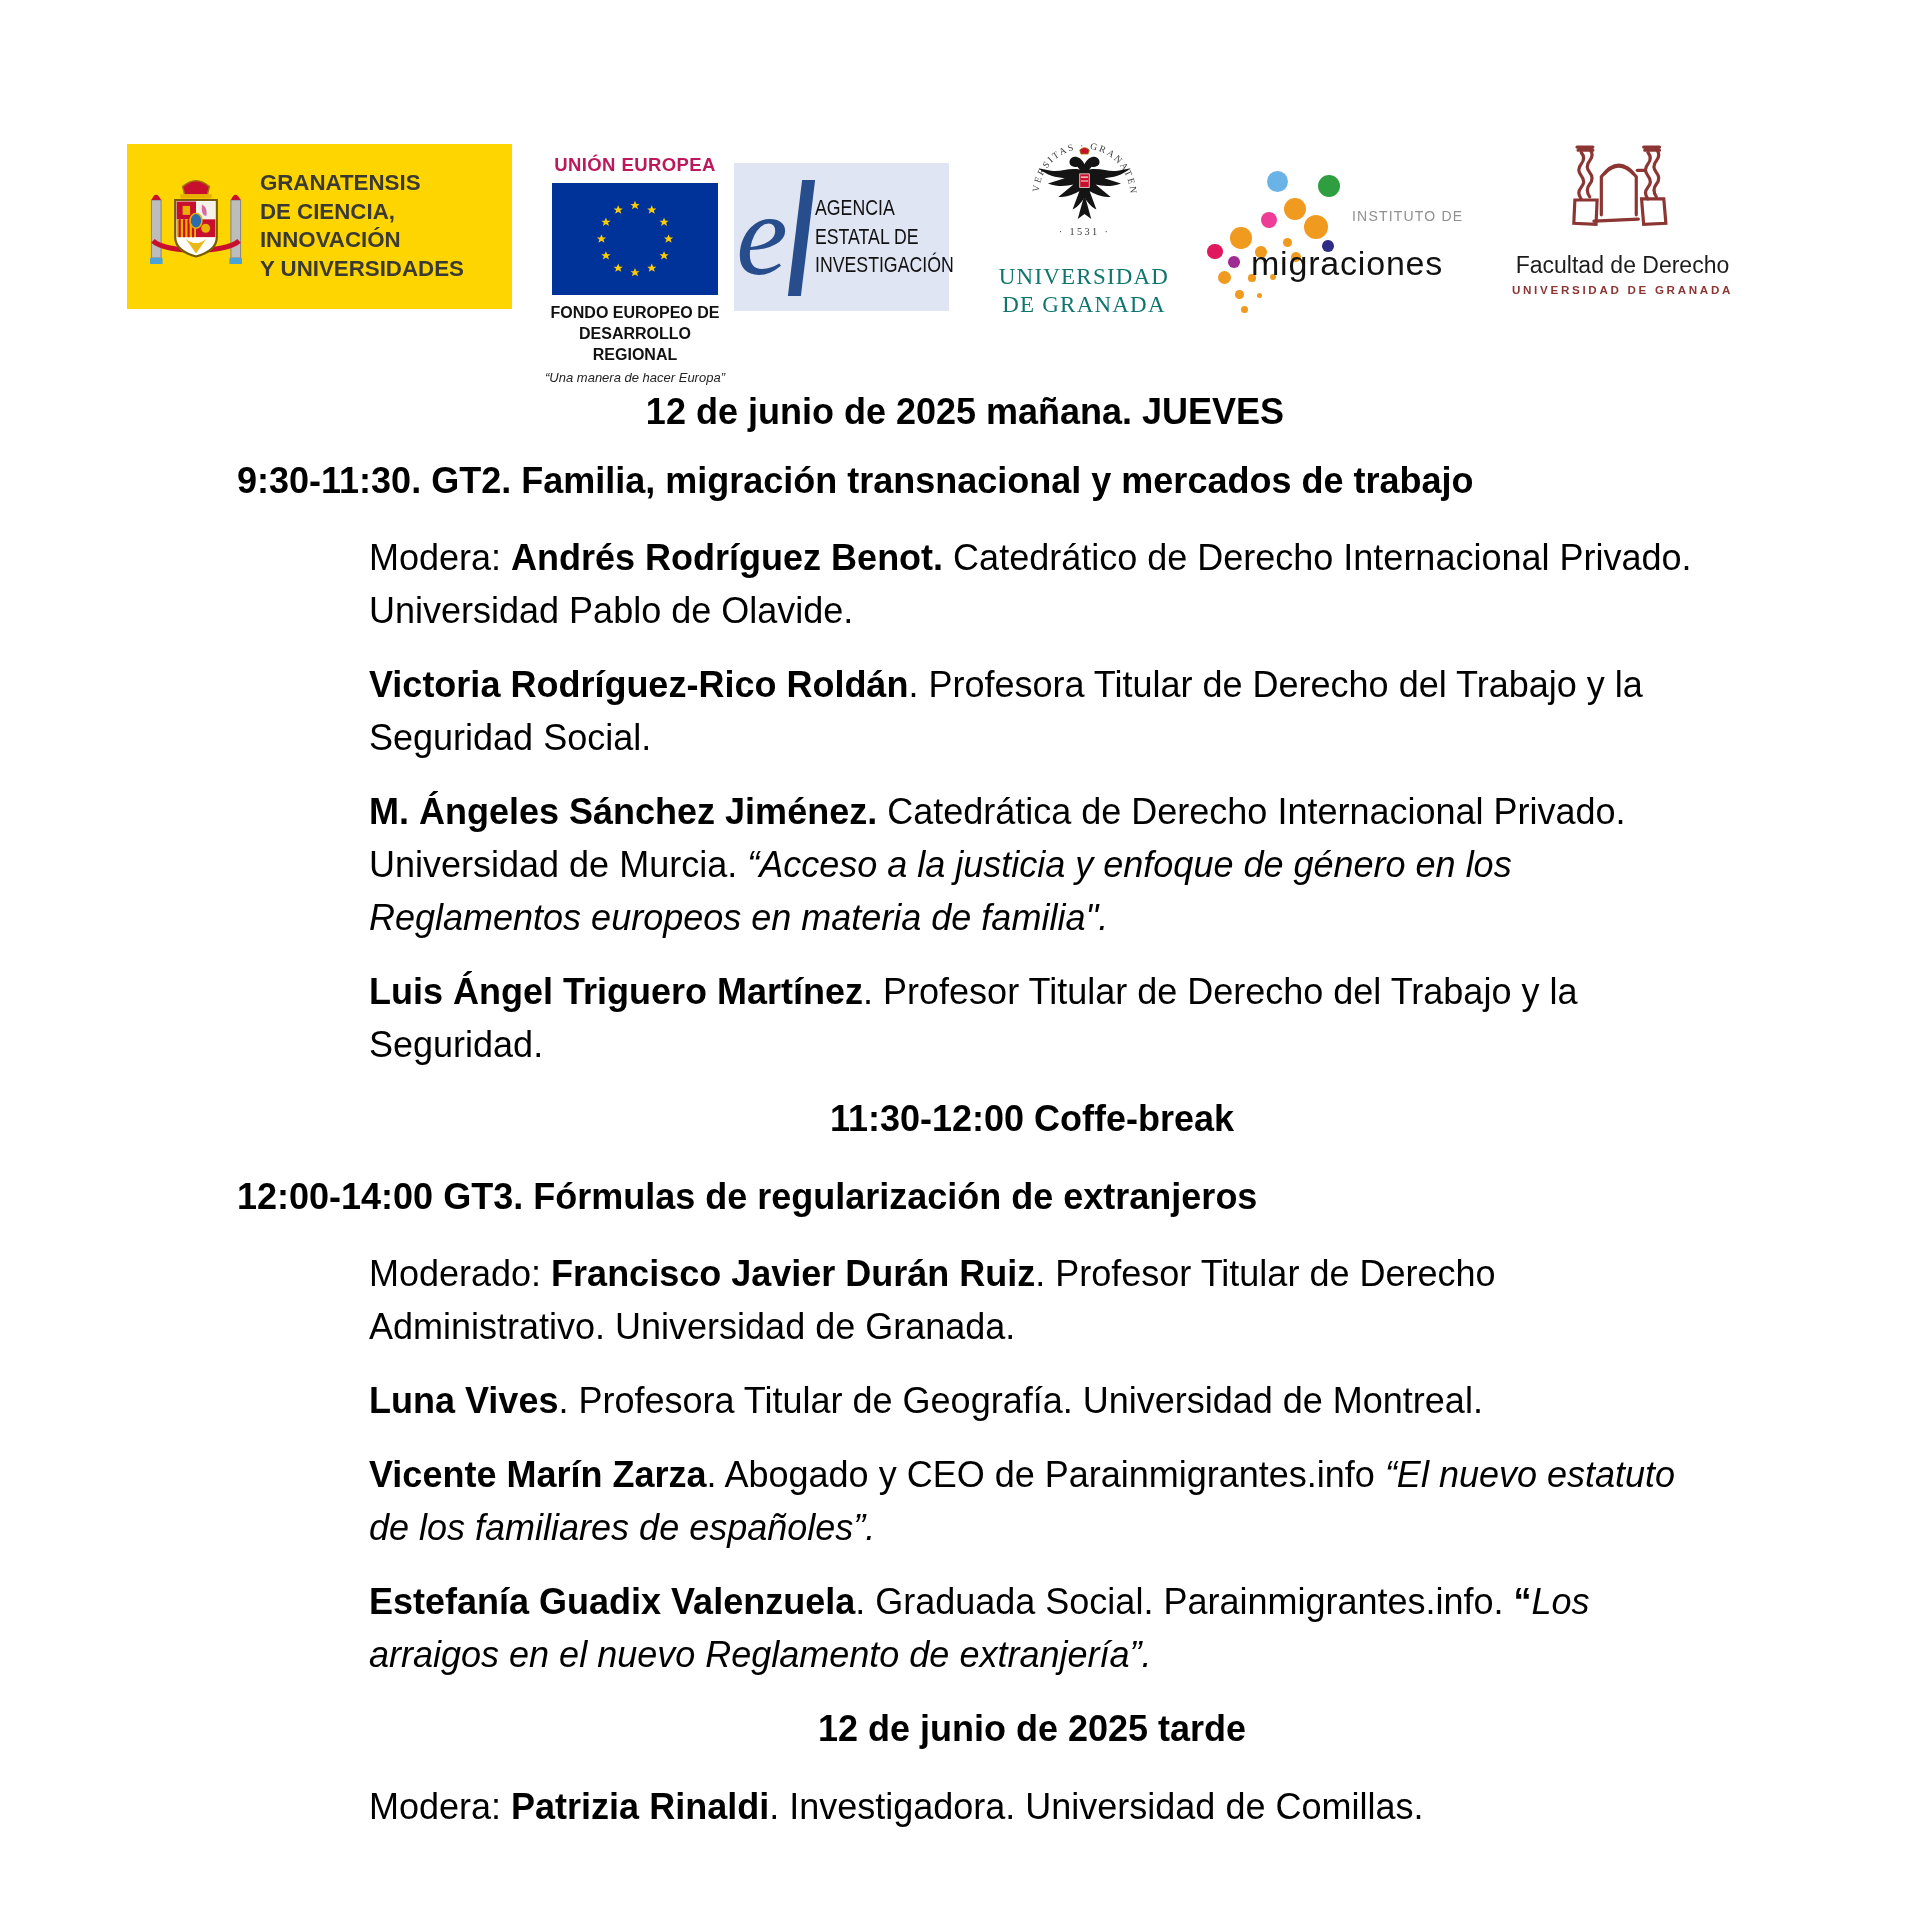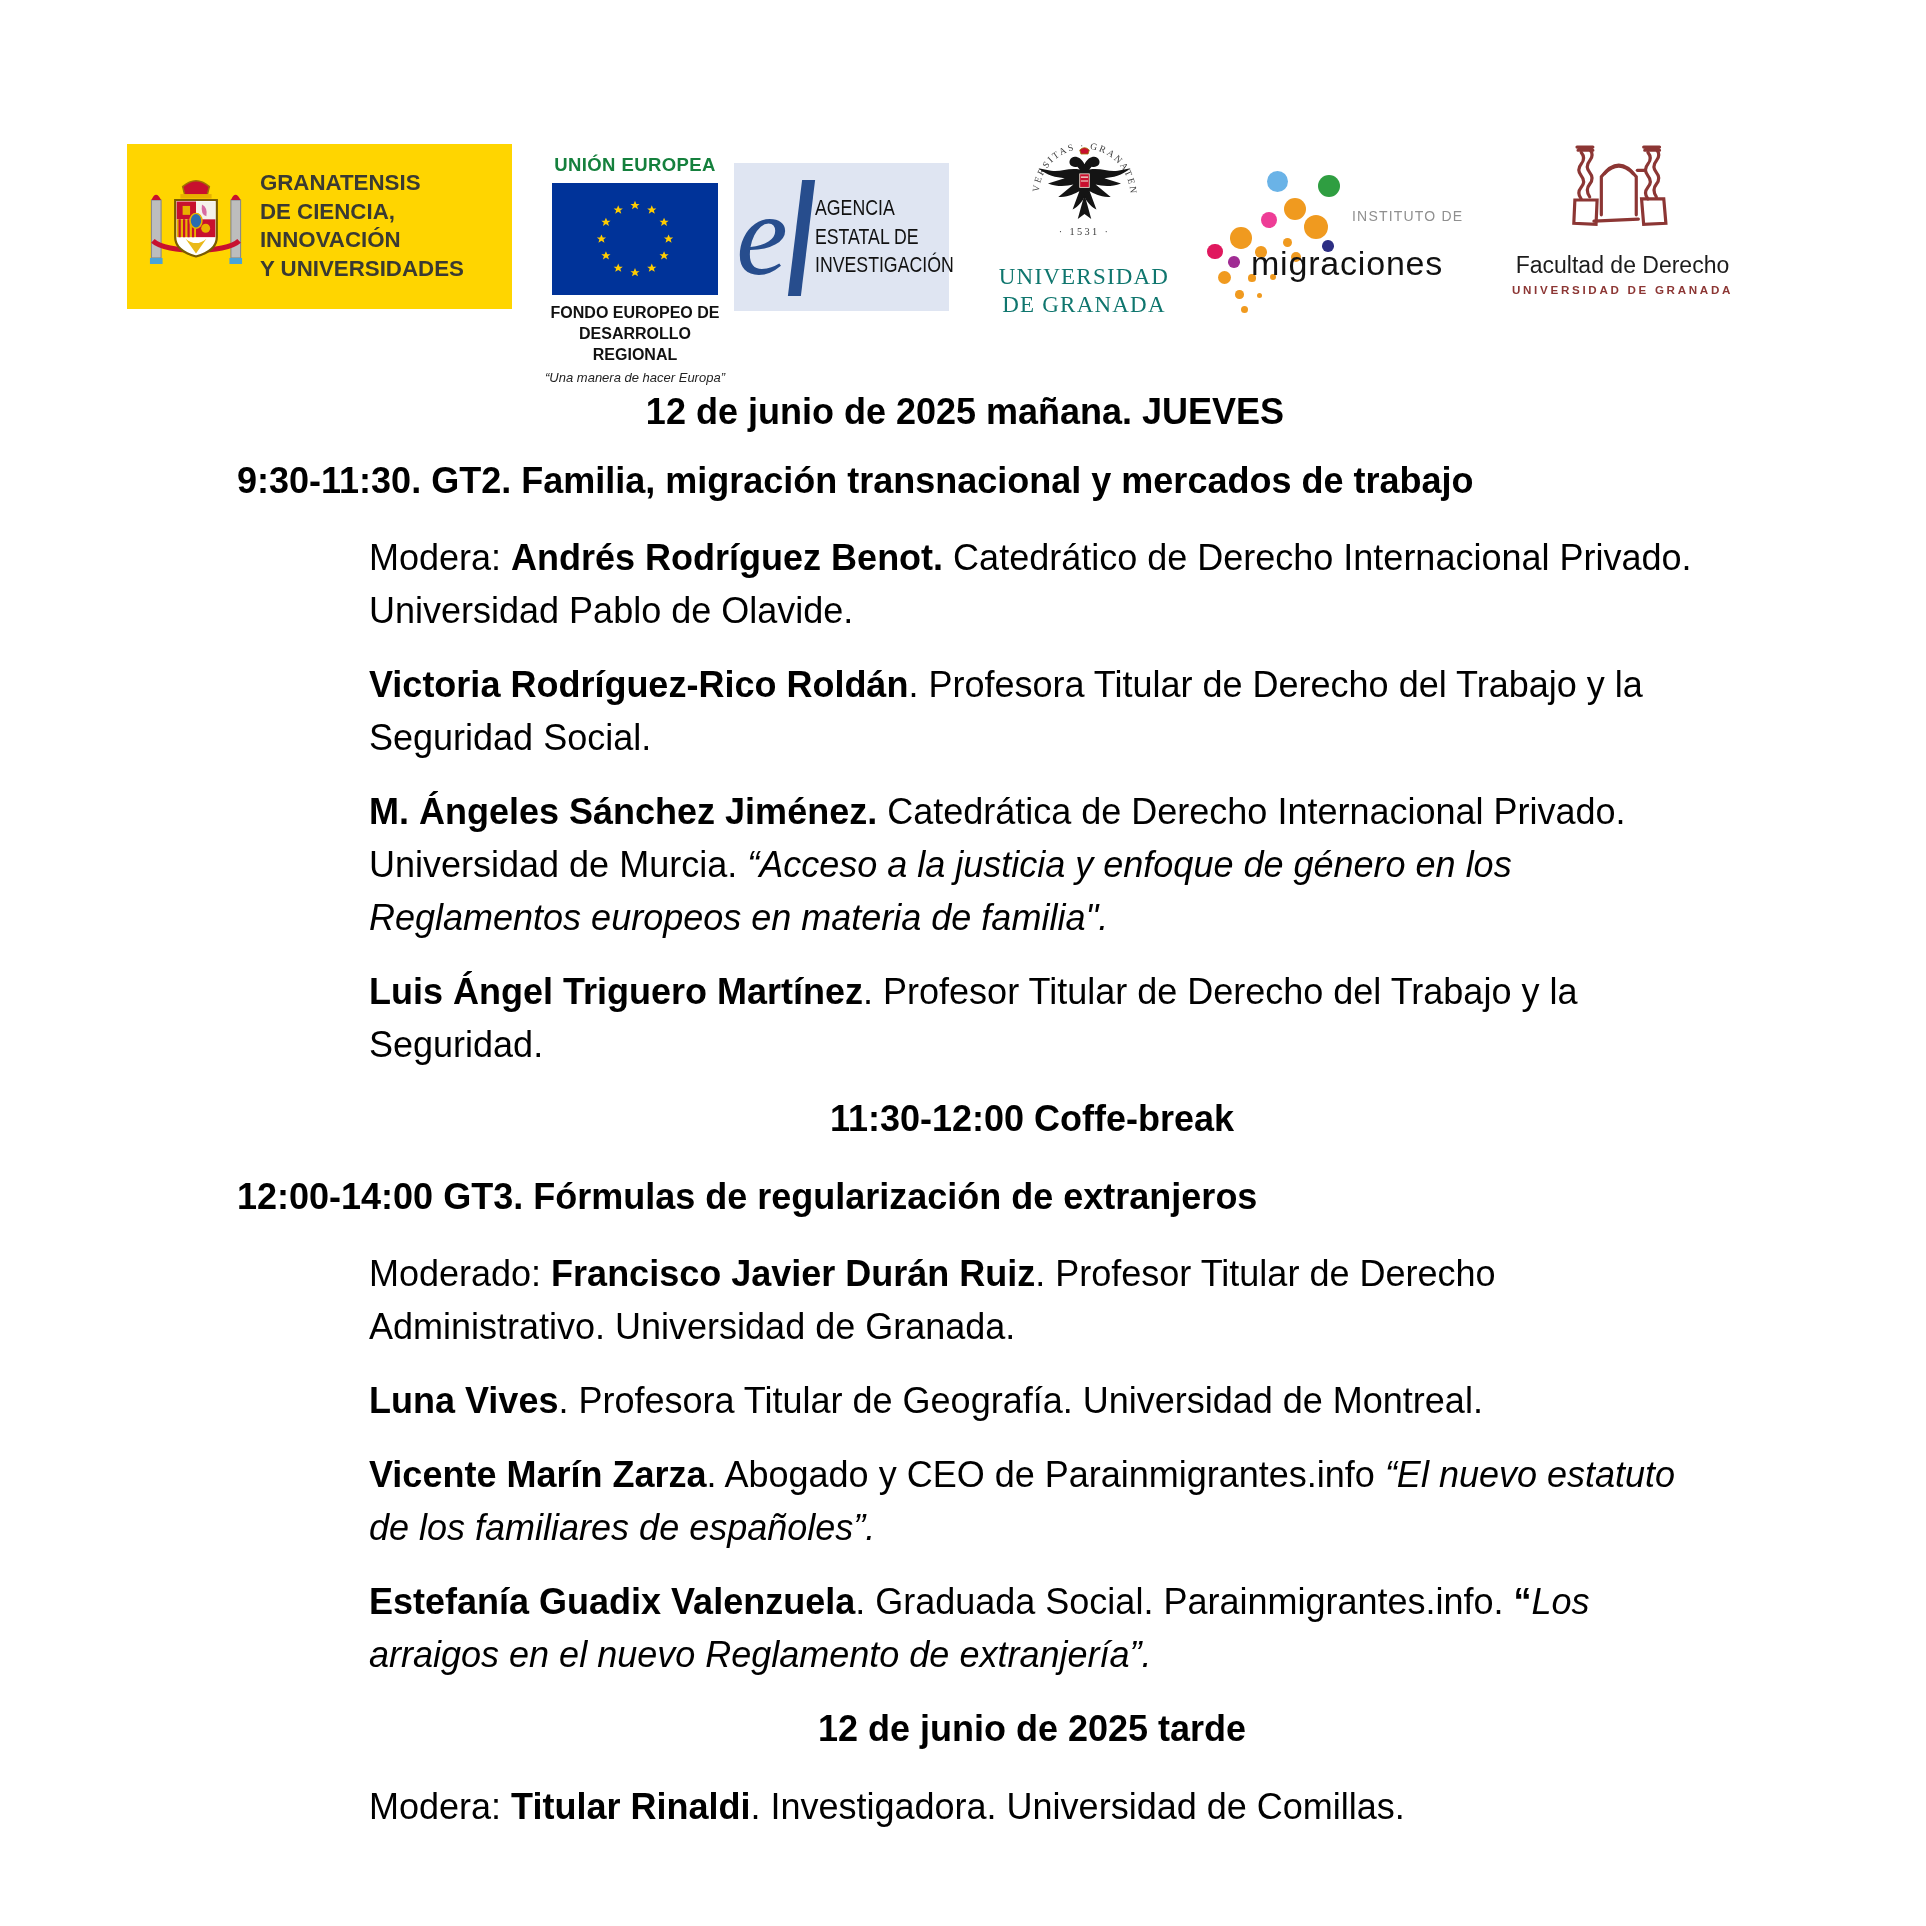--- a/index.html
+++ b/index.html
@@ -18,21 +18,21 @@
   .logo { position:absolute; }
 
   
   .logo-min { left:127px; top:12.7px; width:385px; height:165px;
     background:#ffd500; display:flex; align-items:center; gap:11.6px; padding:0; box-sizing:border-box; }
   .logo-min svg { margin-left:17.3px; flex:0 0 auto; }
   .min-text { font-size:22.3px; line-height:28.5px; font-weight:700; color:#3a3a32; letter-spacing:0; }
 
   
   .logo-ue { left:535px; top:23px; width:200px; text-align:center; }
-  .ue-title { font-size:18.5px; font-weight:700; color:#15803d; margin-bottom:7px; letter-spacing:0.4px; }
+  .ue-title { font-size:18.5px; font-weight:700; color:#be185d; margin-bottom:7px; letter-spacing:0.4px; }
   .ue-flag { width:166px; height:112px; background:#003399; margin:0 auto; display:block; }
   .ue-fund { font-size:16px; font-weight:700; color:#111; line-height:21px; margin-top:7px; }
   .ue-tagline { font-size:13px; font-style:italic; color:#222; margin-top:5.4px; }
 
   
   .logo-aei { left:734px; top:32px; width:215px; height:148px; background:#dfe5f2;
     display:flex; align-items:center; }
   .aei-glyph { position:relative; width:81px; height:127px; flex:0 0 auto; }
   .aei-e { position:absolute; left:2.3px; top:3.1px; font-family:"Liberation Serif", serif;
     font-style:italic; font-size:116px; line-height:116px; color:#274d8d; }
@@ -240,18 +240,18 @@
     <div class="center">11:30-12:00 Coffe-break</div>
 
     <div class="heading">12:00-14:00 GT3. Fórmulas de regularización de extranjeros</div>
     <div class="para"><span>Moderado: </span><span class="b">Francisco Javier Durán Ruiz</span><span>. Profesor Titular de Derecho Administrativo. Universidad de Granada.</span></div>
     <div class="para"><span class="b">Luna Vives</span><span>. Profesora Titular de Geografía. Universidad de Montreal.</span></div>
     <div class="para"><span class="b">Vicente Marín Zarza</span><span>. Abogado y CEO de Parainmigrantes.info </span><span class="i">“El nuevo estatuto de los familiares de españoles”.</span></div>
     <div class="para"><span class="b">Estefanía Guadix Valenzuela</span><span>. Graduada Social. Parainmigrantes.info. </span><span class="b">“</span><span class="i">Los arraigos en el nuevo Reglamento de extranjería”.</span></div>
 
     <div class="center">12 de junio de 2025 tarde</div>
 
-    <div class="para"><span>Modera: </span><span class="b">Titular Rinaldi</span><span>. Investigadora. Universidad de Comillas.</span></div>
+    <div class="para"><span>Modera: </span><span class="b">Patrizia Rinaldi</span><span>. Investigadora. Universidad de Comillas.</span></div>
 
   </div>
 
 </div>
 
 
 </body></html>

